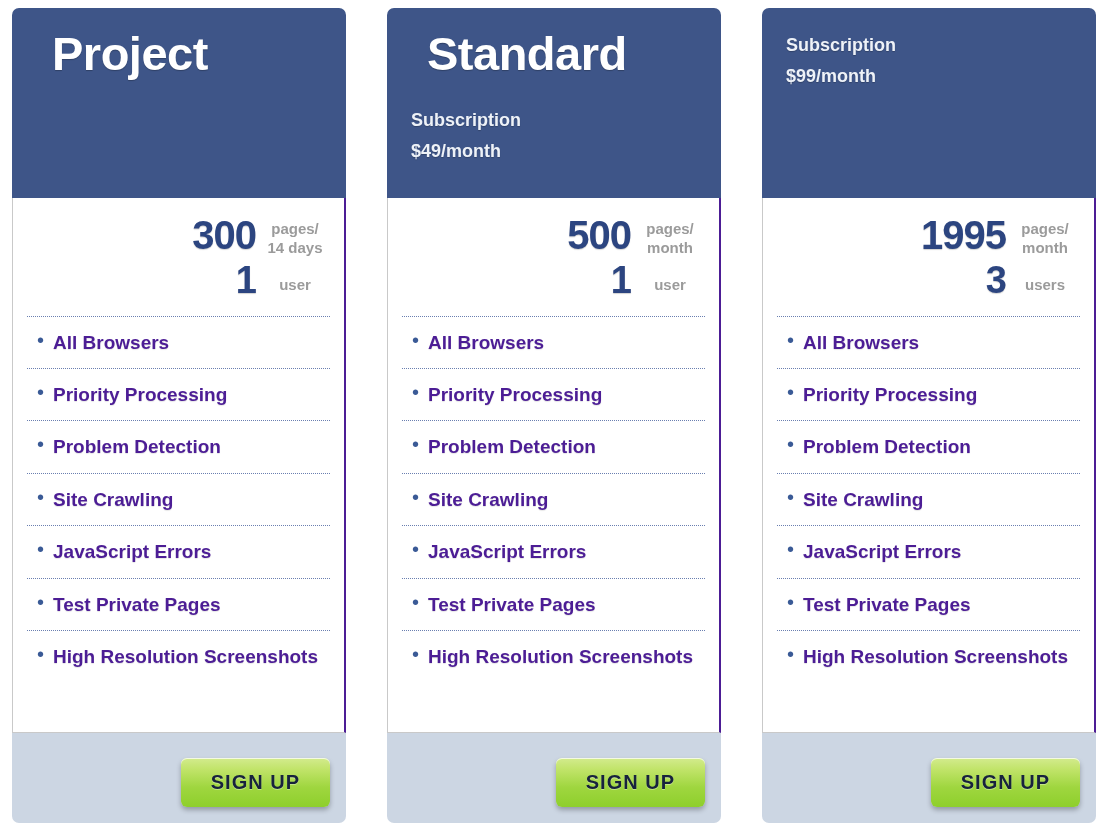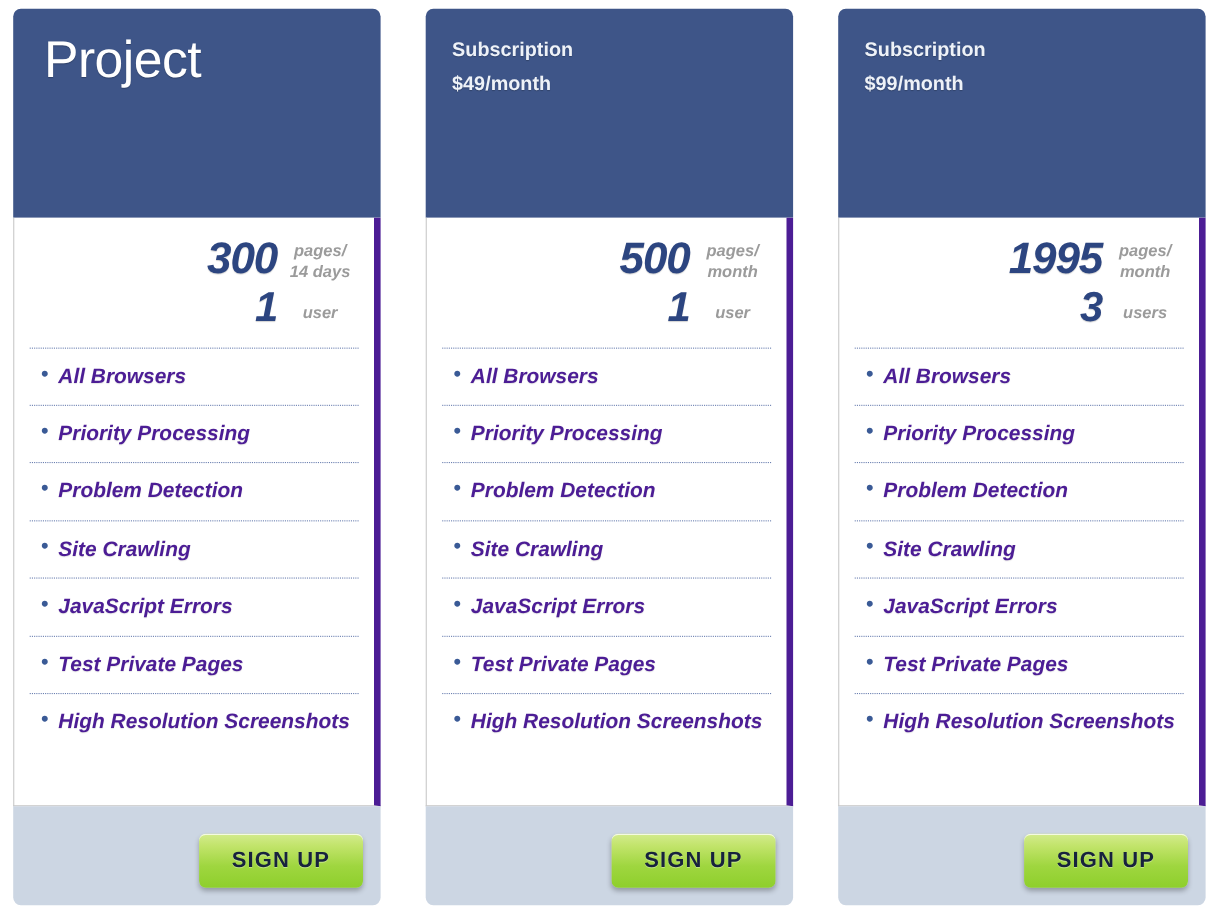--- a/index.html
+++ b/index.html
@@ -33,46 +33,45 @@
   .plan-head {
     background: #3e5588;
     border-radius: 7px 7px 0 0;
     padding: 22px 24px 18px 24px;
     box-sizing: border-box;
     height: 190px;
   }
   .plan-name {
     color: #ffffff;
     font-size: 47px;
-    font-weight: normal;
+    font-weight: bold;
     line-height: 1.0;
     letter-spacing: -0.5px;
-    margin: 0 0 28px 4px;
+    margin: 0 0 28px 16px;
     text-shadow: 0 1px 1px rgba(0,0,0,0.25);
   }
   .plan-billing, .plan-price {
     color: #eef2f8;
     font-size: 18px;
     font-weight: bold;
     line-height: 1.72;
     margin: 0;
     text-shadow: 0 1px 1px rgba(0,0,0,0.22);
   }
 
   
   .plan-body {
     background: #ffffff;
     border-left: 1px solid #c9c9c9;
-    border-right: 6px solid #4c1d95;
+    border-right: 2px solid #4c1d95;
     border-bottom: 1px solid #c9c9c9;
     box-sizing: border-box;
     flex: 1;
     padding: 0 14px 0 14px;
     min-height: 535px;
-    font-style: italic;
   }
 
   .quota {
     padding: 18px 4px 14px 0;
   }
   .quota-row {
     display: flex;
     align-items: flex-start;
     justify-content: flex-end;
     margin-bottom: 4px;
@@ -207,20 +206,21 @@
           </li>
         </ul>
       </div>
       <div class="plan-foot">
         <button class="signup-btn">SIGN UP</button>
       </div>
     </div>
 
     <div class="plan">
       <div class="plan-head">
+        <div class="plan-name">Standard</div>
         <div class="plan-billing">Subscription</div>
         <div class="plan-price">$49/month</div>
       </div>
       <div class="plan-body">
         <div class="quota">
           <div class="quota-row">
             <span class="quota-num">500</span>
             <span class="quota-unit">pages/
 month</span>
           </div>

